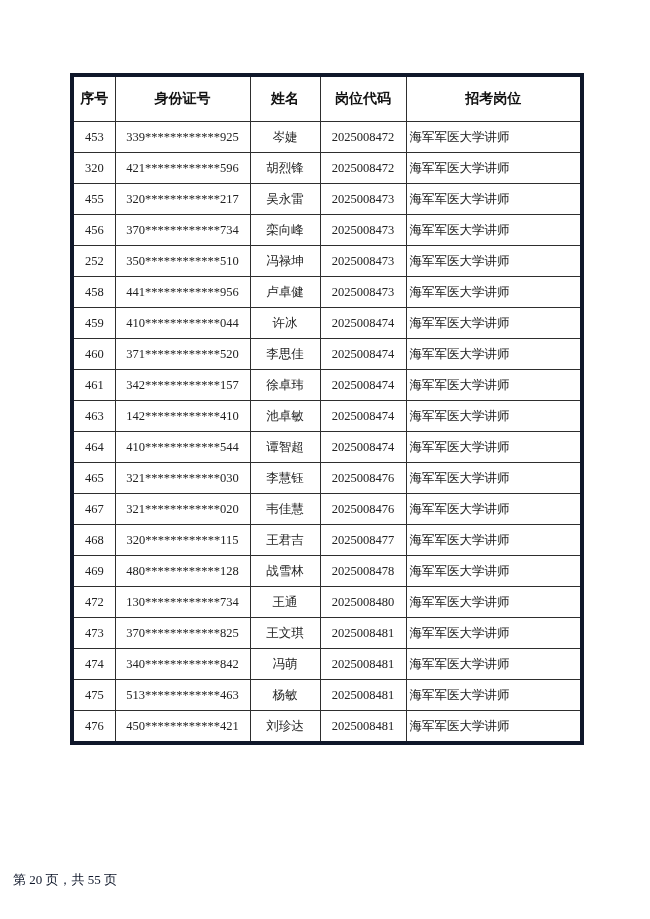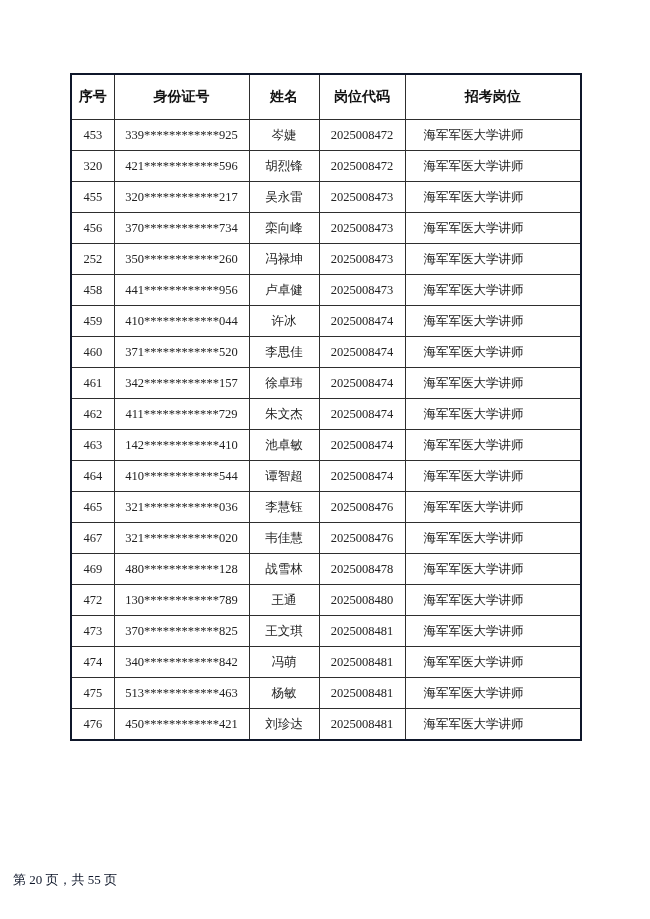--- a/index.html
+++ b/index.html
@@ -16,21 +16,21 @@
     color: #1f1f1f;
     overflow: hidden;
   }
   table.roster {
     position: absolute;
     left: 70px;
     top: 73px;
     width: 510px;
     border-collapse: collapse;
     table-layout: fixed;
-    border: 2px solid #0f172a;
+    border: 4px solid #0f172a;
   }
   table.roster th,
   table.roster td {
     border: 1px solid #2e2e2e;
     overflow: hidden;
     white-space: nowrap;
   }
   table.roster thead th {
     height: 42px;
     font-family: "Liberation Sans", "DejaVu Sans", sans-serif;
@@ -40,21 +40,21 @@
     color: #111;
   }
   table.roster tbody td {
     height: 28px;
     font-size: 12.5px;
     text-align: center;
     color: #222;
   }
   table.roster tbody td.pos {
     text-align: left;
-    padding-left: 18px;
+    padding-left: 3px;
   }
   .footer {
     position: absolute;
     left: 0;
     top: 871px;
     width: 650px;
     text-align: left;
     font-size: 13px;
     color: #0f172a;
     font-family: "Liberation Serif", "DejaVu Serif", serif;
@@ -107,21 +107,21 @@
         </tr>
         <tr>
           <td>456</td>
           <td>370************734</td>
           <td>栾向峰</td>
           <td>2025008473</td>
           <td class="pos">海军军医大学讲师</td>
         </tr>
         <tr>
           <td>252</td>
-          <td>350************260</td>
+          <td>350************510</td>
           <td>冯禄坤</td>
           <td>2025008473</td>
           <td class="pos">海军军医大学讲师</td>
         </tr>
         <tr>
           <td>458</td>
           <td>441************956</td>
           <td>卢卓健</td>
           <td>2025008473</td>
           <td class="pos">海军军医大学讲师</td>
@@ -141,64 +141,64 @@
           <td class="pos">海军军医大学讲师</td>
         </tr>
         <tr>
           <td>461</td>
           <td>342************157</td>
           <td>徐卓玮</td>
           <td>2025008474</td>
           <td class="pos">海军军医大学讲师</td>
         </tr>
         <tr>
-          <td>462</td>
-          <td>411************729</td>
-          <td>朱文杰</td>
-          <td>2025008474</td>
-          <td class="pos">海军军医大学讲师</td>
-        </tr>
-        <tr>
           <td>463</td>
           <td>142************410</td>
           <td>池卓敏</td>
           <td>2025008474</td>
           <td class="pos">海军军医大学讲师</td>
         </tr>
         <tr>
           <td>464</td>
           <td>410************544</td>
           <td>谭智超</td>
           <td>2025008474</td>
           <td class="pos">海军军医大学讲师</td>
         </tr>
         <tr>
           <td>465</td>
-          <td>321************036</td>
+          <td>321************030</td>
           <td>李慧钰</td>
           <td>2025008476</td>
           <td class="pos">海军军医大学讲师</td>
         </tr>
         <tr>
           <td>467</td>
           <td>321************020</td>
           <td>韦佳慧</td>
           <td>2025008476</td>
           <td class="pos">海军军医大学讲师</td>
         </tr>
         <tr>
+          <td>468</td>
+          <td>320************115</td>
+          <td>王君吉</td>
+          <td>2025008477</td>
+          <td class="pos">海军军医大学讲师</td>
+        </tr>
+        <tr>
           <td>469</td>
           <td>480************128</td>
           <td>战雪林</td>
           <td>2025008478</td>
           <td class="pos">海军军医大学讲师</td>
         </tr>
         <tr>
           <td>472</td>
-          <td>130************789</td>
+          <td>130************734</td>
           <td>王通</td>
           <td>2025008480</td>
           <td class="pos">海军军医大学讲师</td>
         </tr>
         <tr>
           <td>473</td>
           <td>370************825</td>
           <td>王文琪</td>
           <td>2025008481</td>
           <td class="pos">海军军医大学讲师</td>

